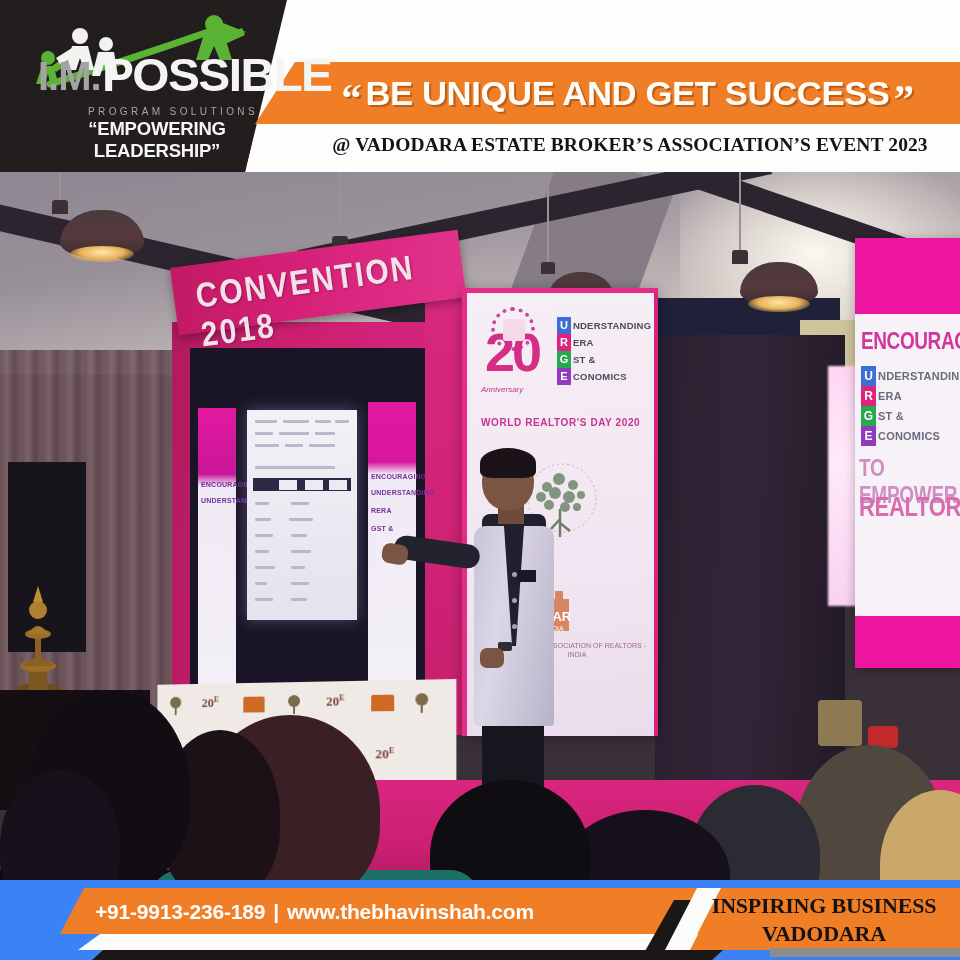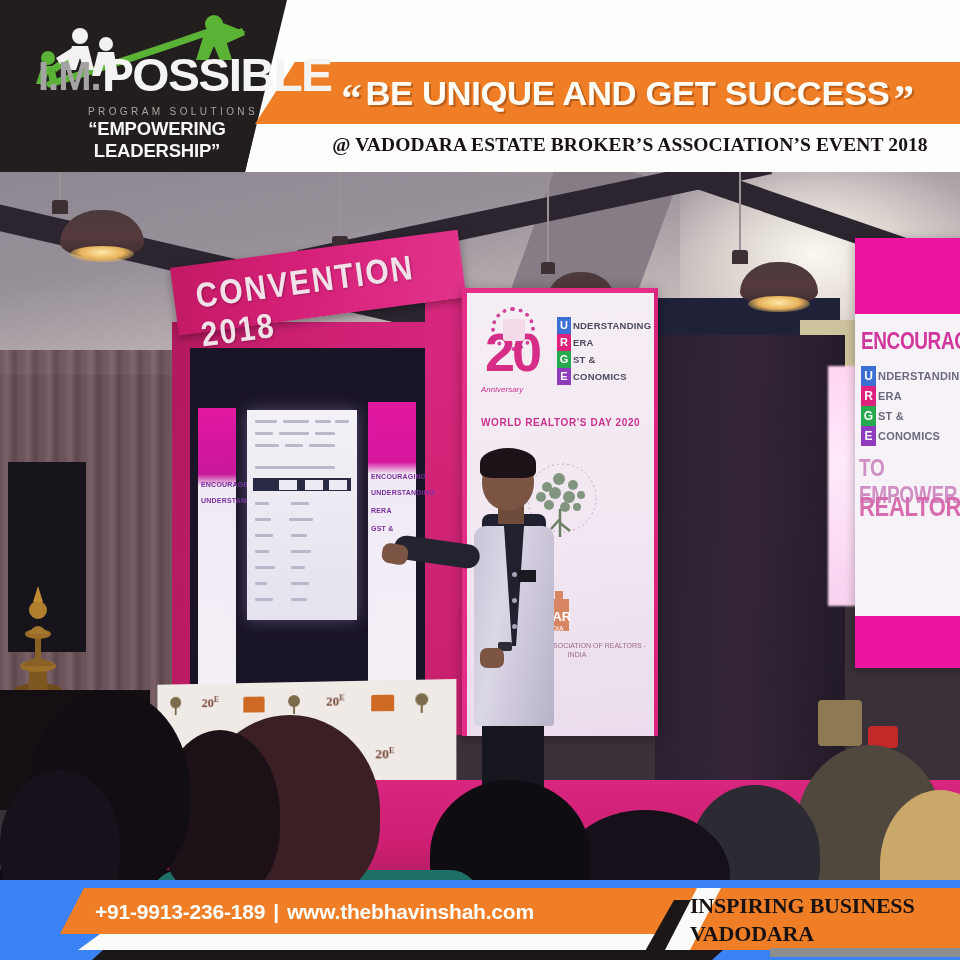--- a/index.html
+++ b/index.html
@@ -308,21 +308,21 @@
   .ft-contact {
     position:absolute; left:95px; top:16px; width:580px; height:32px;
     display:flex; align-items:center; color:#ffffff; font-weight:bold;
     font-size:21px; letter-spacing:-.2px; white-space:nowrap;
   }
   .ft-phone { font-family:"Liberation Sans", sans-serif; }
   .ft-bar { margin:0 8px; color:#fff; font-weight:bold; }
   .ft-web { font-family:"Liberation Sans", sans-serif; }
   .ft-tag {
     position:absolute; left:690px; top:12px; width:268px; height:56px;
-    text-align:left; color:#181212;
+    text-align:center; color:#181212;
     font-family:"Liberation Serif", serif; font-weight:bold; font-size:22px;
     line-height:28px; letter-spacing:-.2px;
   }
 </style>
 </head>
 <body>
 
 <div class="poster">
 
   <div class="photo">
@@ -595,21 +595,21 @@
     <div class="hdr-dark-notch"></div>
     <div class="hdr-orange"></div>
 
 
     <div class="hdr-main-text">
       <span class="qm l">“</span>
         <span>BE UNIQUE AND GET SUCCESS</span>
         <span class="qm r">”</span>
     </div>
 
-    <div class="hdr-sub-text">@ VADODARA ESTATE BROKER’S ASSOCIATION’S EVENT 2018</div>
+    <div class="hdr-sub-text">@ VADODARA ESTATE BROKER’S ASSOCIATION’S EVENT 2023</div>
 
     <div class="logo">
       <div class="logo-art">
         <svg width="262" height="100" viewBox="0 0 262 100">
           <path d="M36 70 Q120 44 200 16" stroke="#5bb335" stroke-width="7" fill="none" stroke-linecap="round"></path>
           <path d="M196 4 L232 18 L196 30 Z" fill="#5bb335"></path>
           <g fill="#5bb335">
             <circle cx="34" cy="44" r="7"></circle>
             <path d="M28 52 L40 52 L44 70 L36 70 L34 60 L30 70 L22 70 Z"></path>
             <path d="M38 52 L58 38 L62 44 L42 58 Z"></path>

